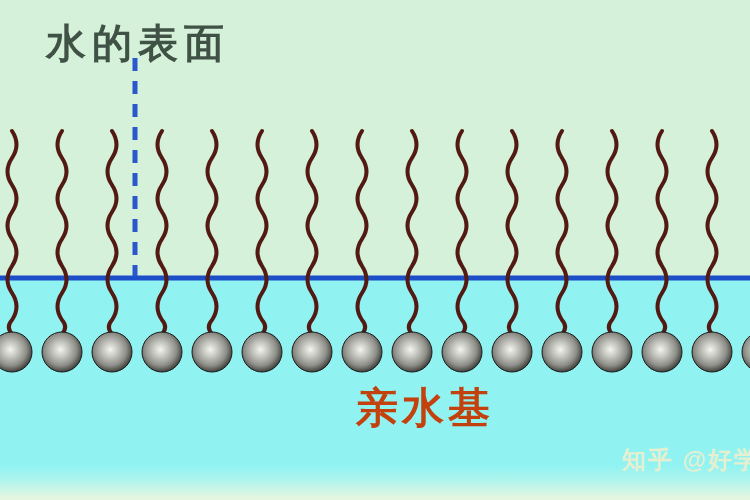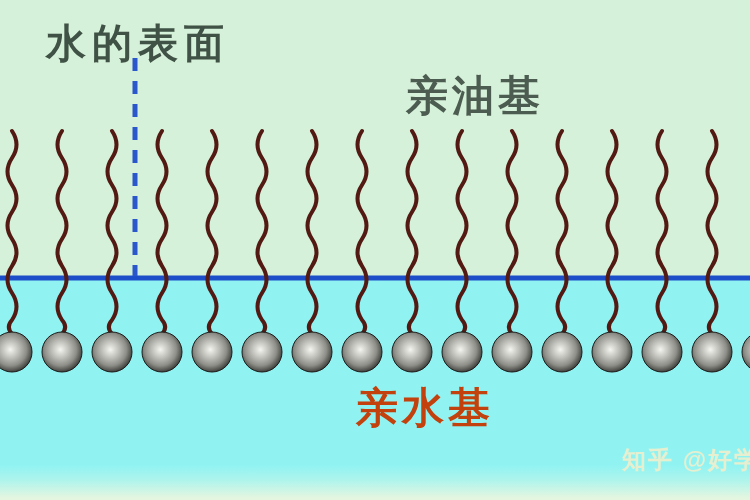--- a/index.html
+++ b/index.html
@@ -89,19 +89,18 @@
       <path d="M 662 131 Q 653 144.5 662 158 Q 671 171.5 662 185 Q 653 198.5 662 212 Q 671 225.5 662 239 Q 653 252.5 662 266 Q 671 279.5 662 293 Q 653 306.5 662 320 Q 668.3 327 662 334" fill="none" stroke="#521a12" stroke-width="4" stroke-linecap="round"></path>
       <circle cx="662" cy="352" r="20" fill="url(#sphereGrad)" stroke="#1d1d1b" stroke-width="1"></circle>
       <path d="M 712 131 Q 721 144.5 712 158 Q 703 171.5 712 185 Q 721 198.5 712 212 Q 703 225.5 712 239 Q 721 252.5 712 266 Q 703 279.5 712 293 Q 721 306.5 712 320 Q 705.7 327 712 334" fill="none" stroke="#521a12" stroke-width="4" stroke-linecap="round"></path>
       <circle cx="712" cy="352" r="20" fill="url(#sphereGrad)" stroke="#1d1d1b" stroke-width="1"></circle>
       <path d="M 762 131 Q 753 144.5 762 158 Q 771 171.5 762 185 Q 753 198.5 762 212 Q 771 225.5 762 239 Q 753 252.5 762 266 Q 771 279.5 762 293 Q 753 306.5 762 320 Q 768.3 327 762 334" fill="none" stroke="#521a12" stroke-width="4" stroke-linecap="round"></path>
       <circle cx="762" cy="352" r="20" fill="url(#sphereGrad)" stroke="#1d1d1b" stroke-width="1"></circle>
     </svg>
 
   <div class="label" id="label-water-surface" style="color: rgb(63, 82, 69);">水的表面</div>
 
-  <div class="label" id="label-lipophilic" style="color: rgb(76, 92, 80);">亲油基</div>
 
   <div class="label" id="label-hydrophilic" style="color: #c2410c;">亲水基</div>
 
   <div id="watermark" style="color: rgb(242, 239, 204);">知乎 @好学</div>
 
 </div>
 
 </body></html>

